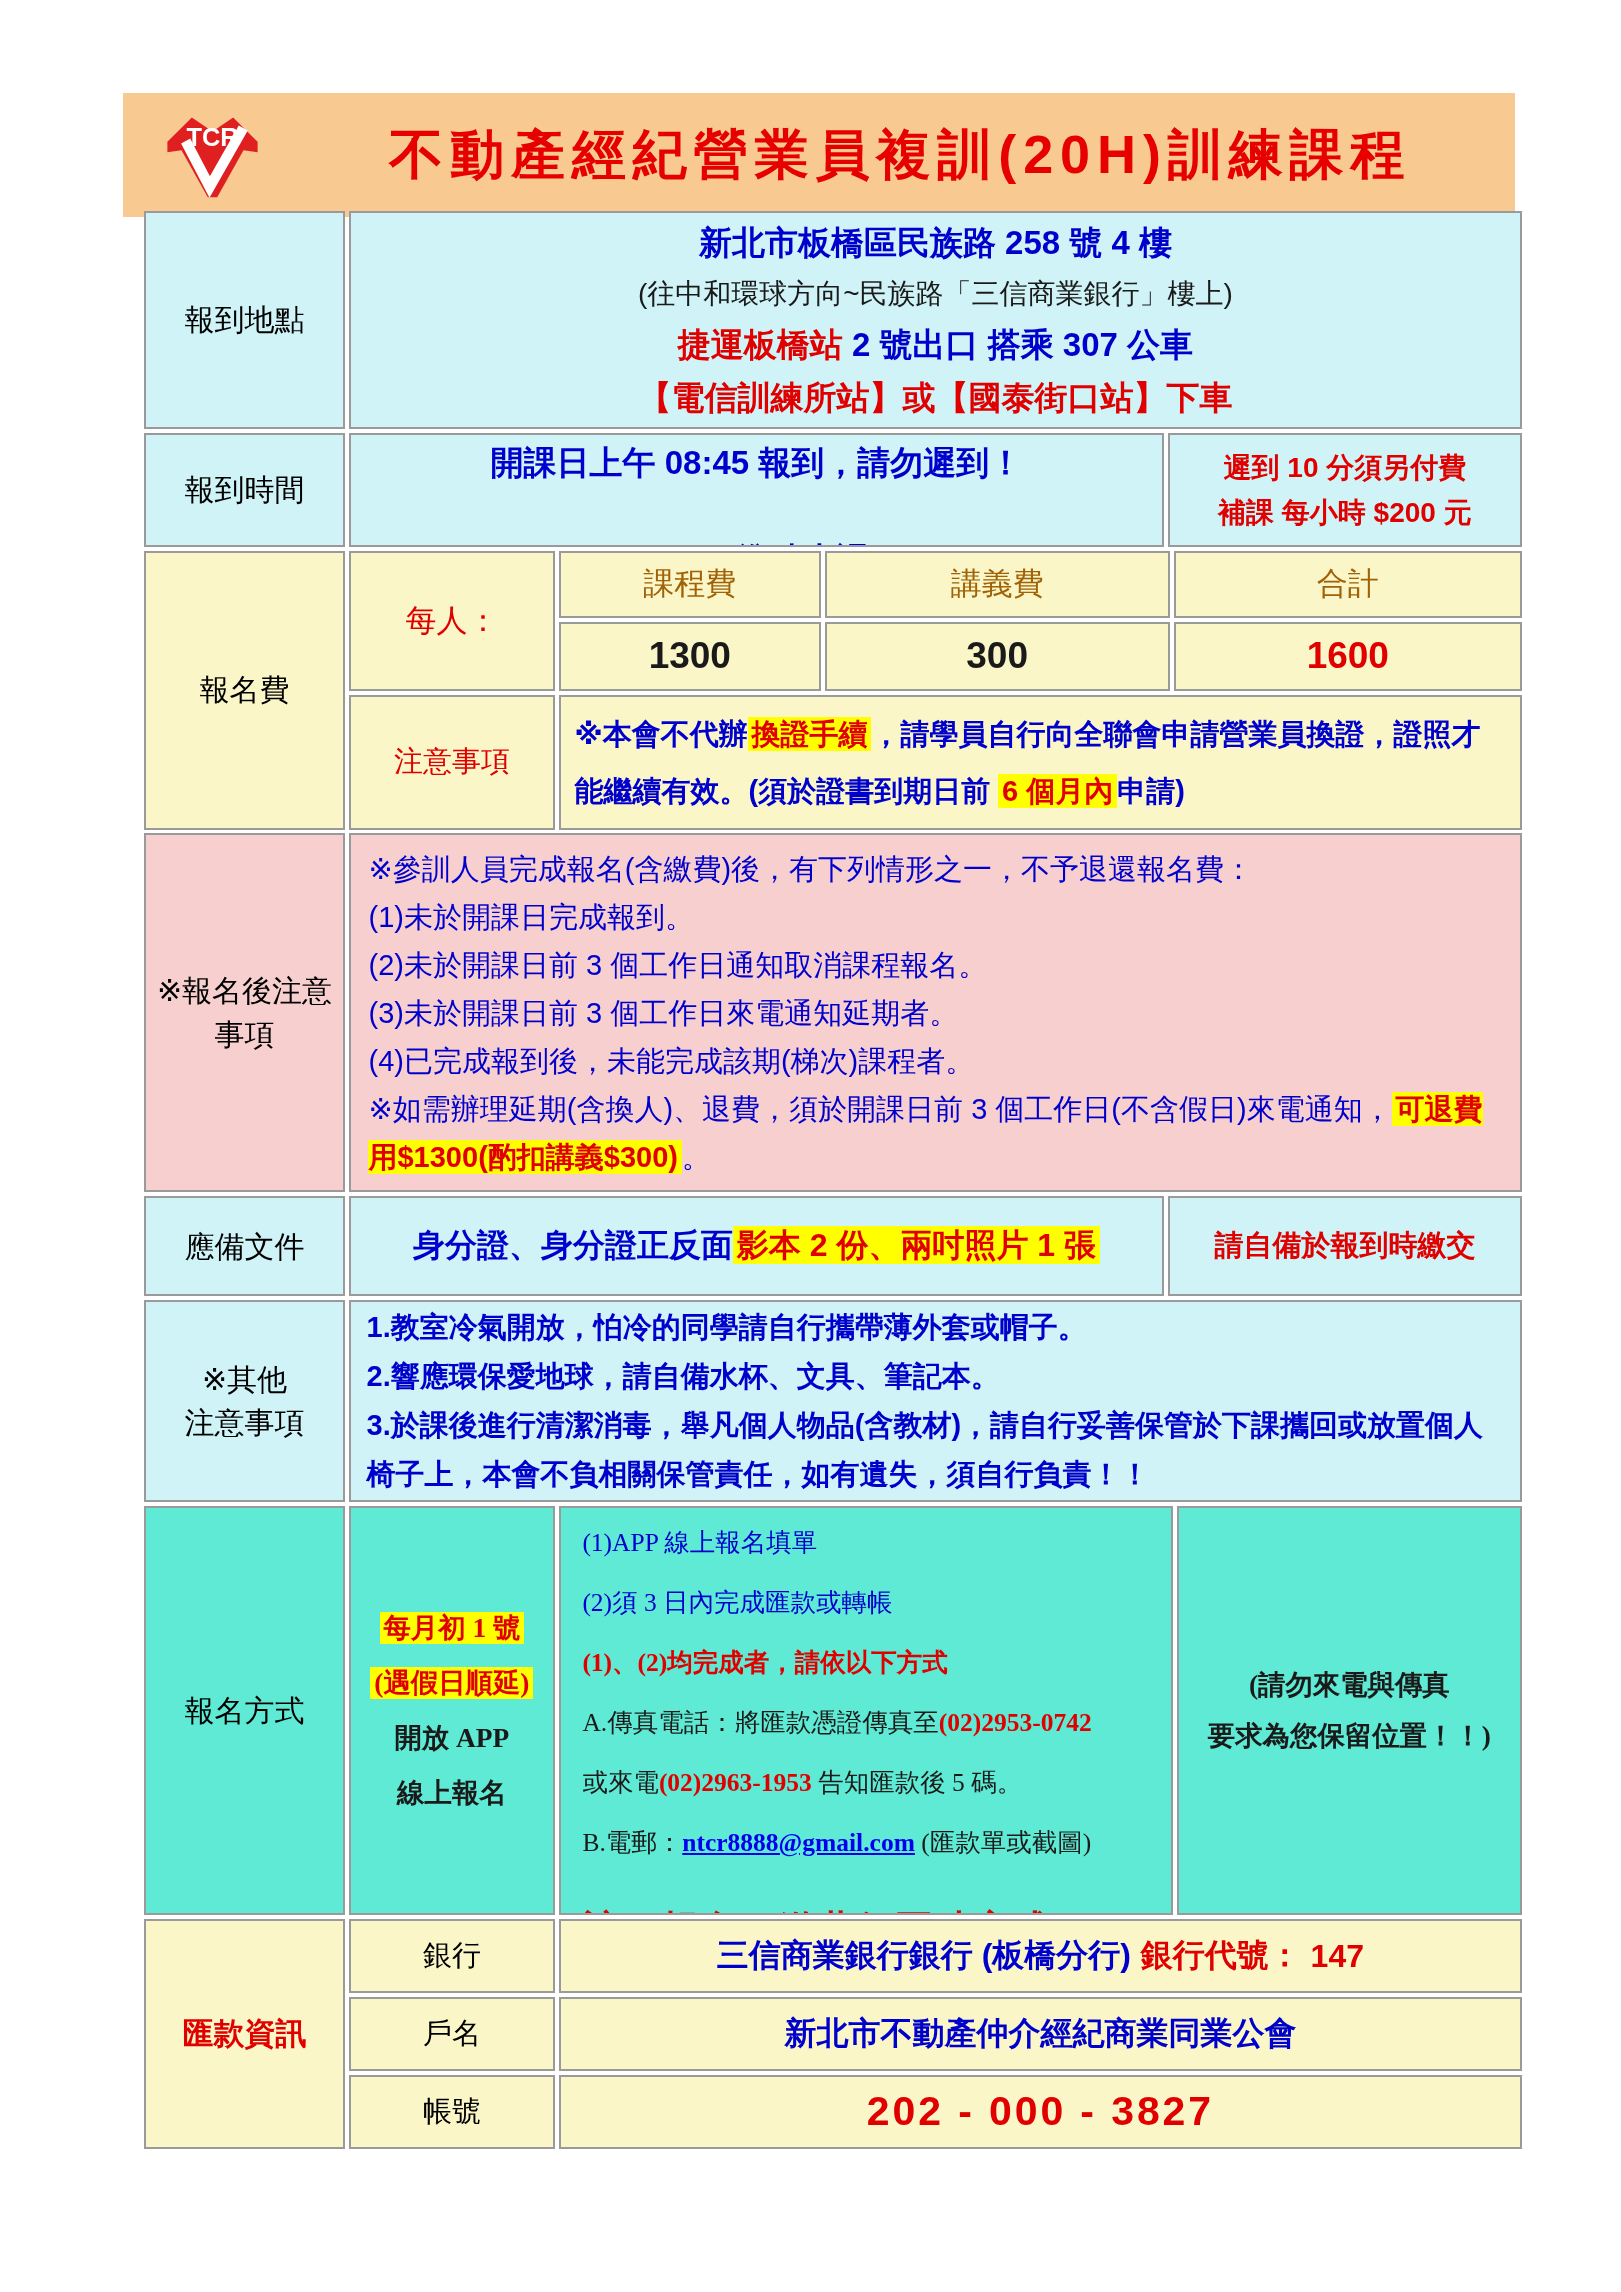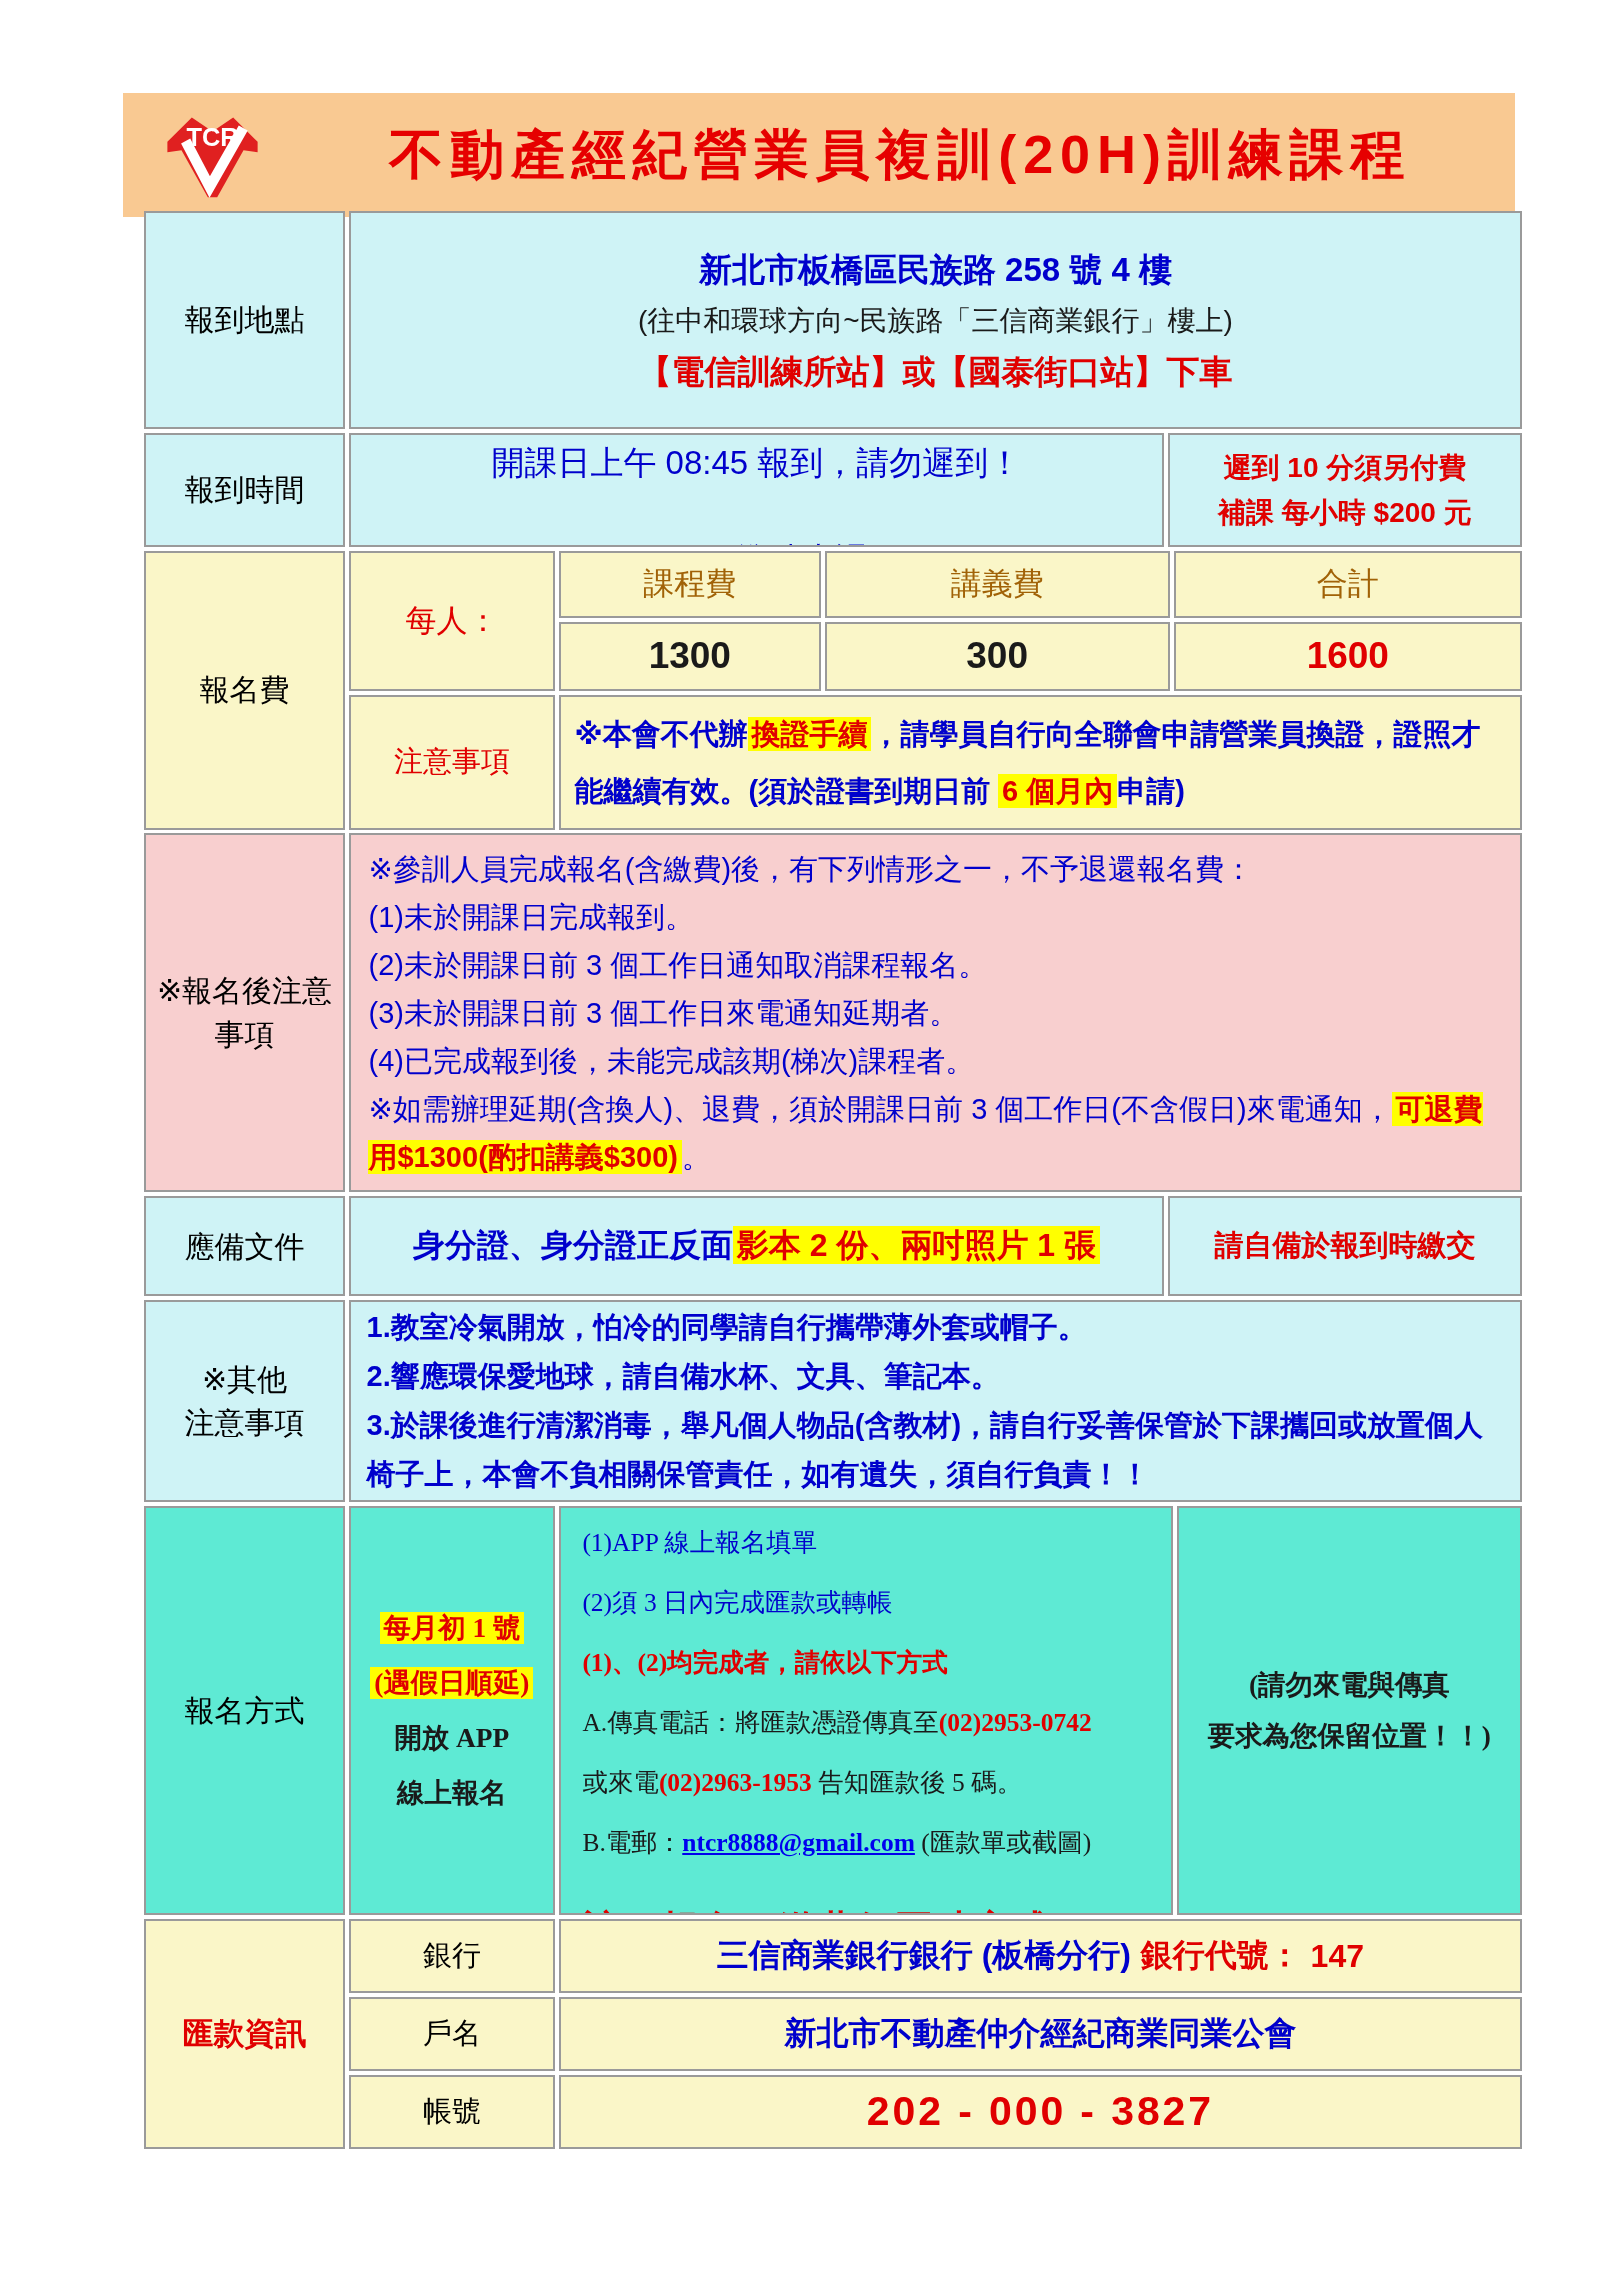--- a/index.html
+++ b/index.html
@@ -47,21 +47,21 @@
   .sec-fee      { grid-template-columns:201px 206px 262px 345px 1fr; grid-template-rows:67px 69px 135px; }
   .sec-after    { grid-template-columns:201px 1fr; grid-template-rows:359px; }
   .sec-docs     { grid-template-columns:201px 815px 1fr; grid-template-rows:100px; }
   .sec-other    { grid-template-columns:201px 1fr; grid-template-rows:202px; }
   .sec-apply    { grid-template-columns:201px 206px 614px 1fr; grid-template-rows:409px; }
   .sec-bank     { grid-template-columns:201px 206px 1fr; grid-template-rows:74px 74px 74px; }
   
   .loc-line { font-size:33px; font-weight:bold; line-height:53px; }
   .loc-line2 { font-size:28px; font-weight:normal; color:#1a1a1a; line-height:49px; }
   
-  .time-line { font-size:33px; font-weight:normal; line-height:55px;margin-top:42px; }
+  .time-line { font-size:33px; font-weight:bold; line-height:55px;margin-top:42px; }
   .late-line { font-size:28px; font-weight:bold; color:#E00000; line-height:45px; }
   
   .fee-label    { grid-row:1/4; grid-column:1; }
   .fee-per      { grid-row:1/3; grid-column:2; font-size:31px; color:#E00000; }
   .fee-h        { font-size:31px; color:#a16207;font-family:Liberation Mono, monospace; }
   .fee-v        { font-size:37px; font-weight:bold; }
   .fee-note-lab { grid-row:3; grid-column:2; font-size:29px; color:#E00000; }
   .fee-note     {
     grid-row:3; grid-column:3/6;
     display:block; text-align:left;
@@ -105,20 +105,23 @@
   <div class="title">不動產經紀營業員複訓(20H)訓練課程</div>
 </div>
 
 <div class="tbl">
 
   <div class="sec sec-location">
     <div class="cell bg-cyan label-cell">報到地點</div>
     <div class="cell bg-cyan">
       <div class="loc-line blue">新北市板橋區民族路 258 號 4 樓</div>
       <div class="loc-line2">(往中和環球方向~民族路「三信商業銀行」樓上)</div>
+      <div class="loc-line">
+        <span class="red">捷運板橋站</span><span class="blue"> 2 號出口  搭乘 307 公車</span>
+      </div>
       <div class="loc-line red">【電信訓練所站】或【國泰街口站】下車</div>
     </div>
   </div>
 
   <div class="sec sec-time">
     <div class="cell bg-cyan label-cell">報到時間</div>
     <div class="cell bg-cyan">
       <div class="time-line blue">開課日上午 08:45 報到，請勿遲到！</div>
       <div class="time-line">
         <span class="red">09:00</span><span class="blue"> 準時上課</span>

